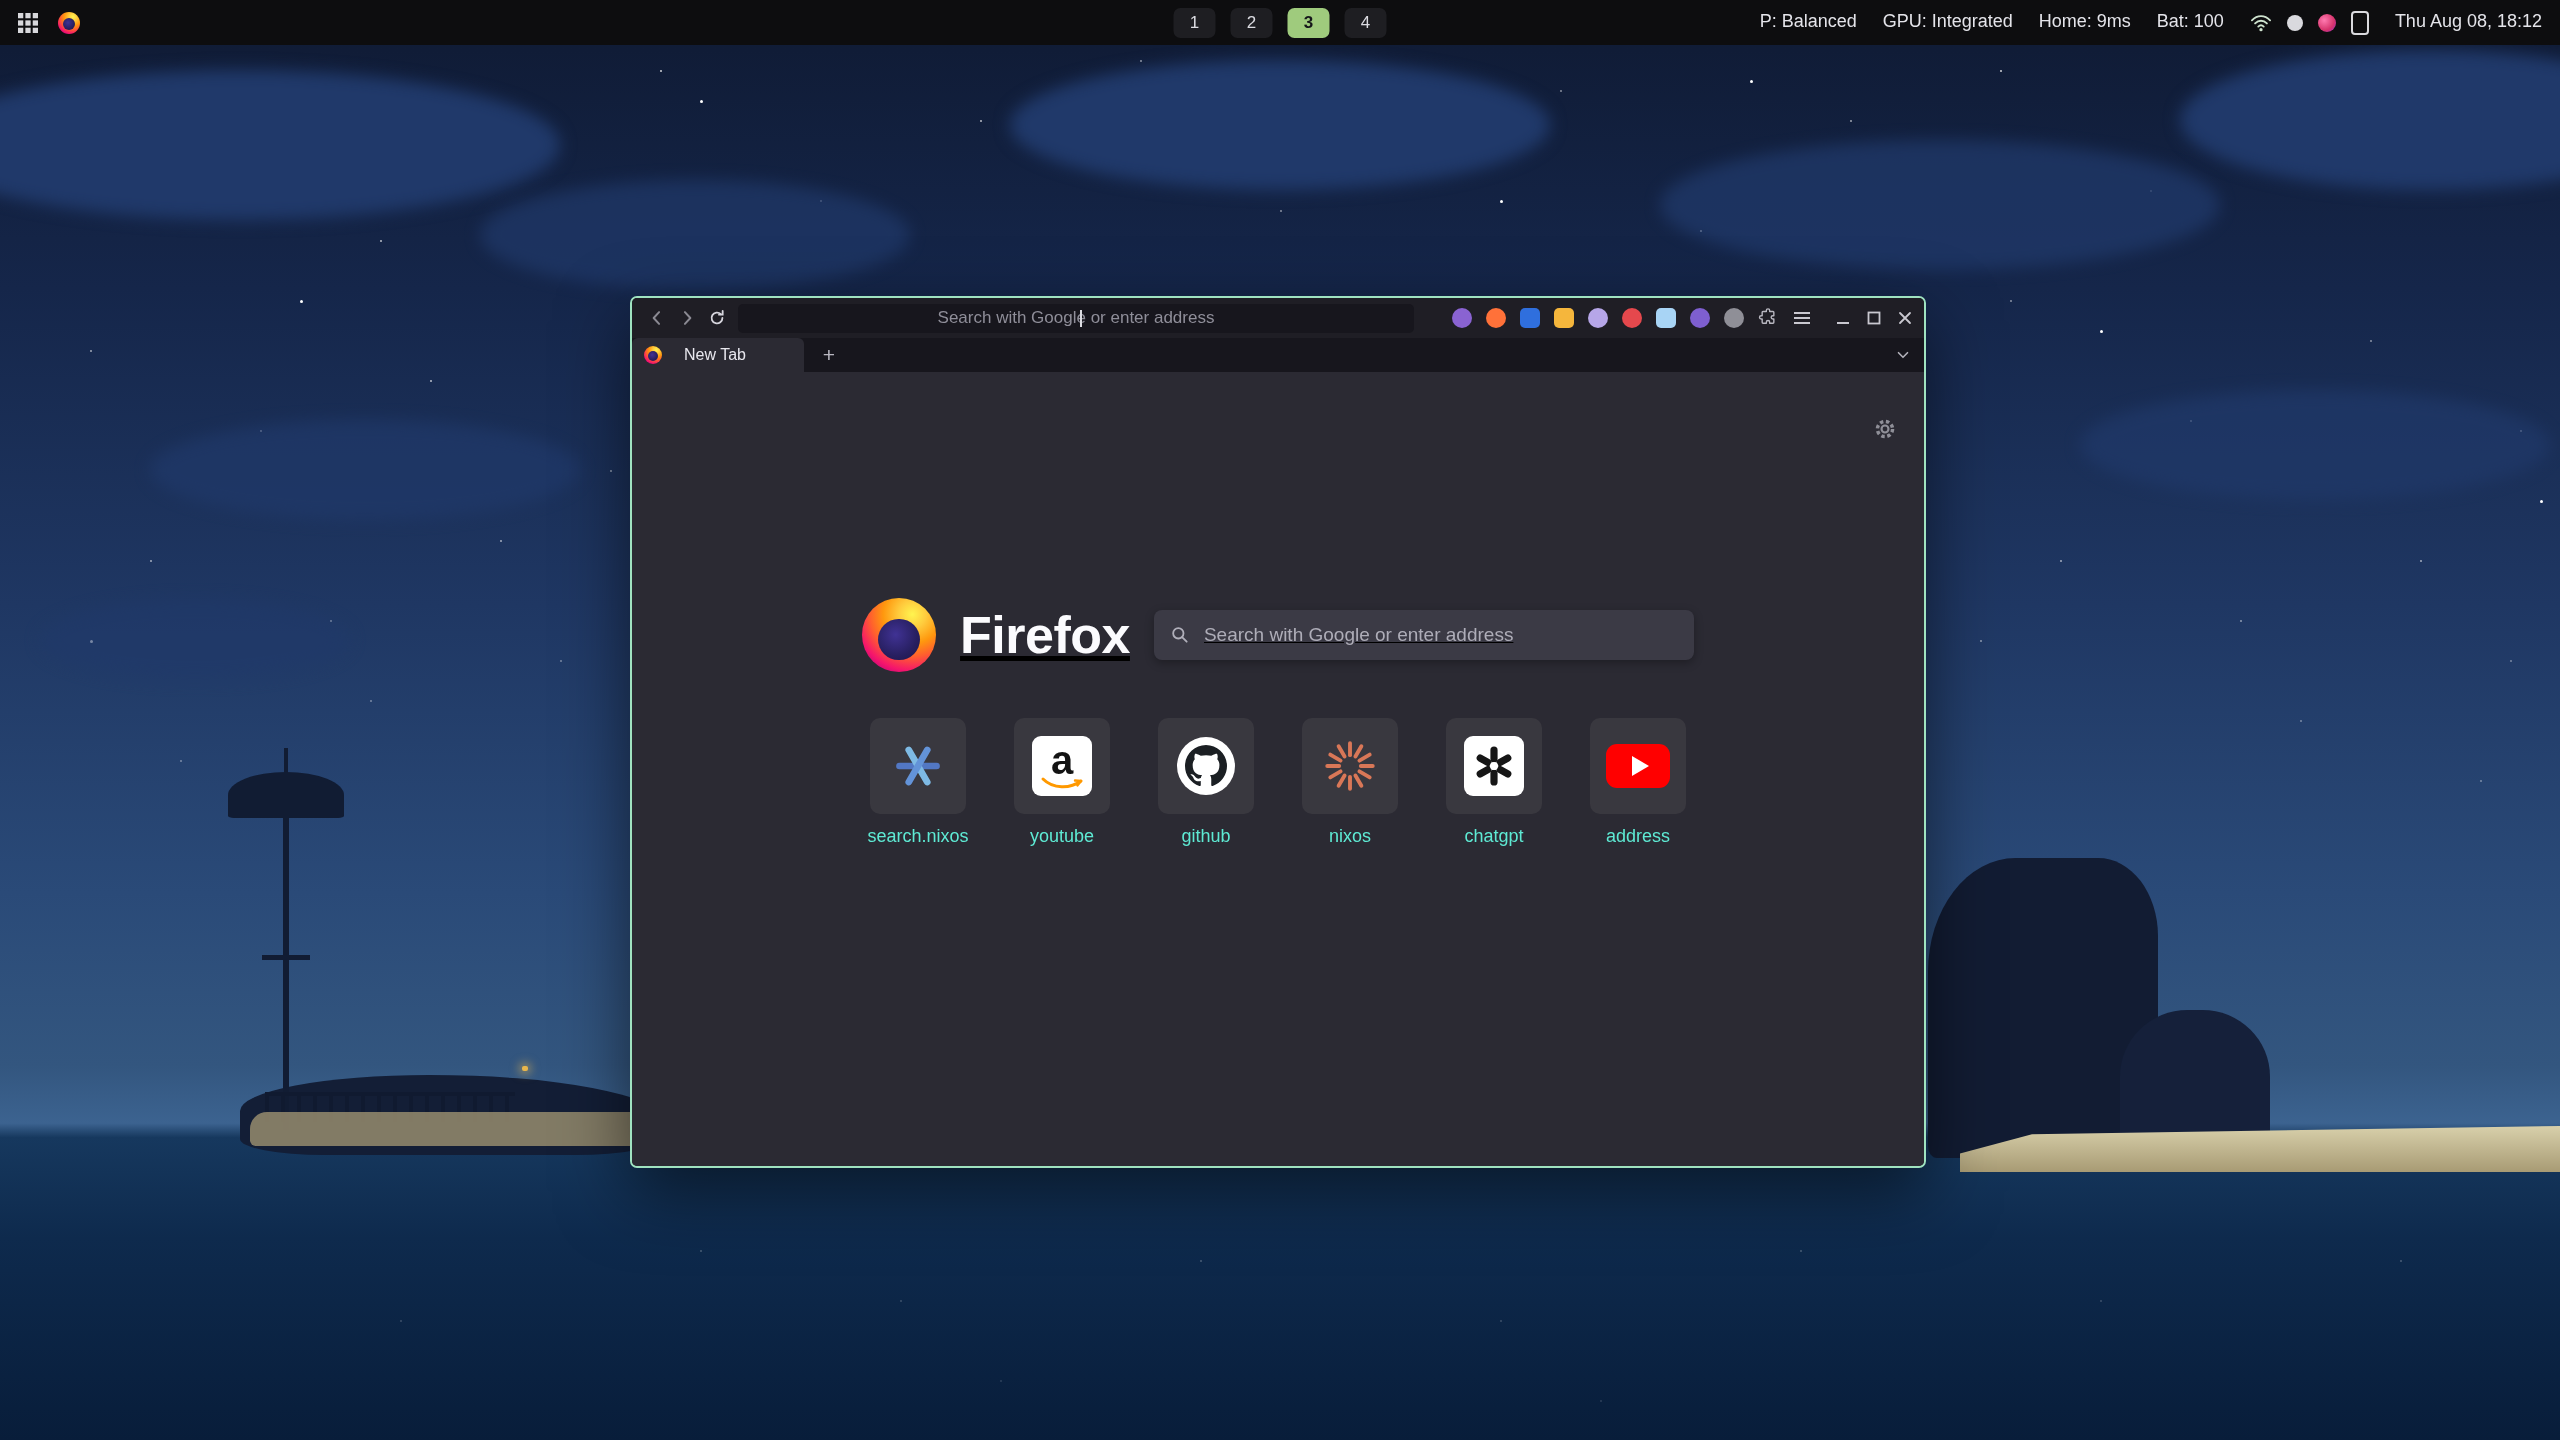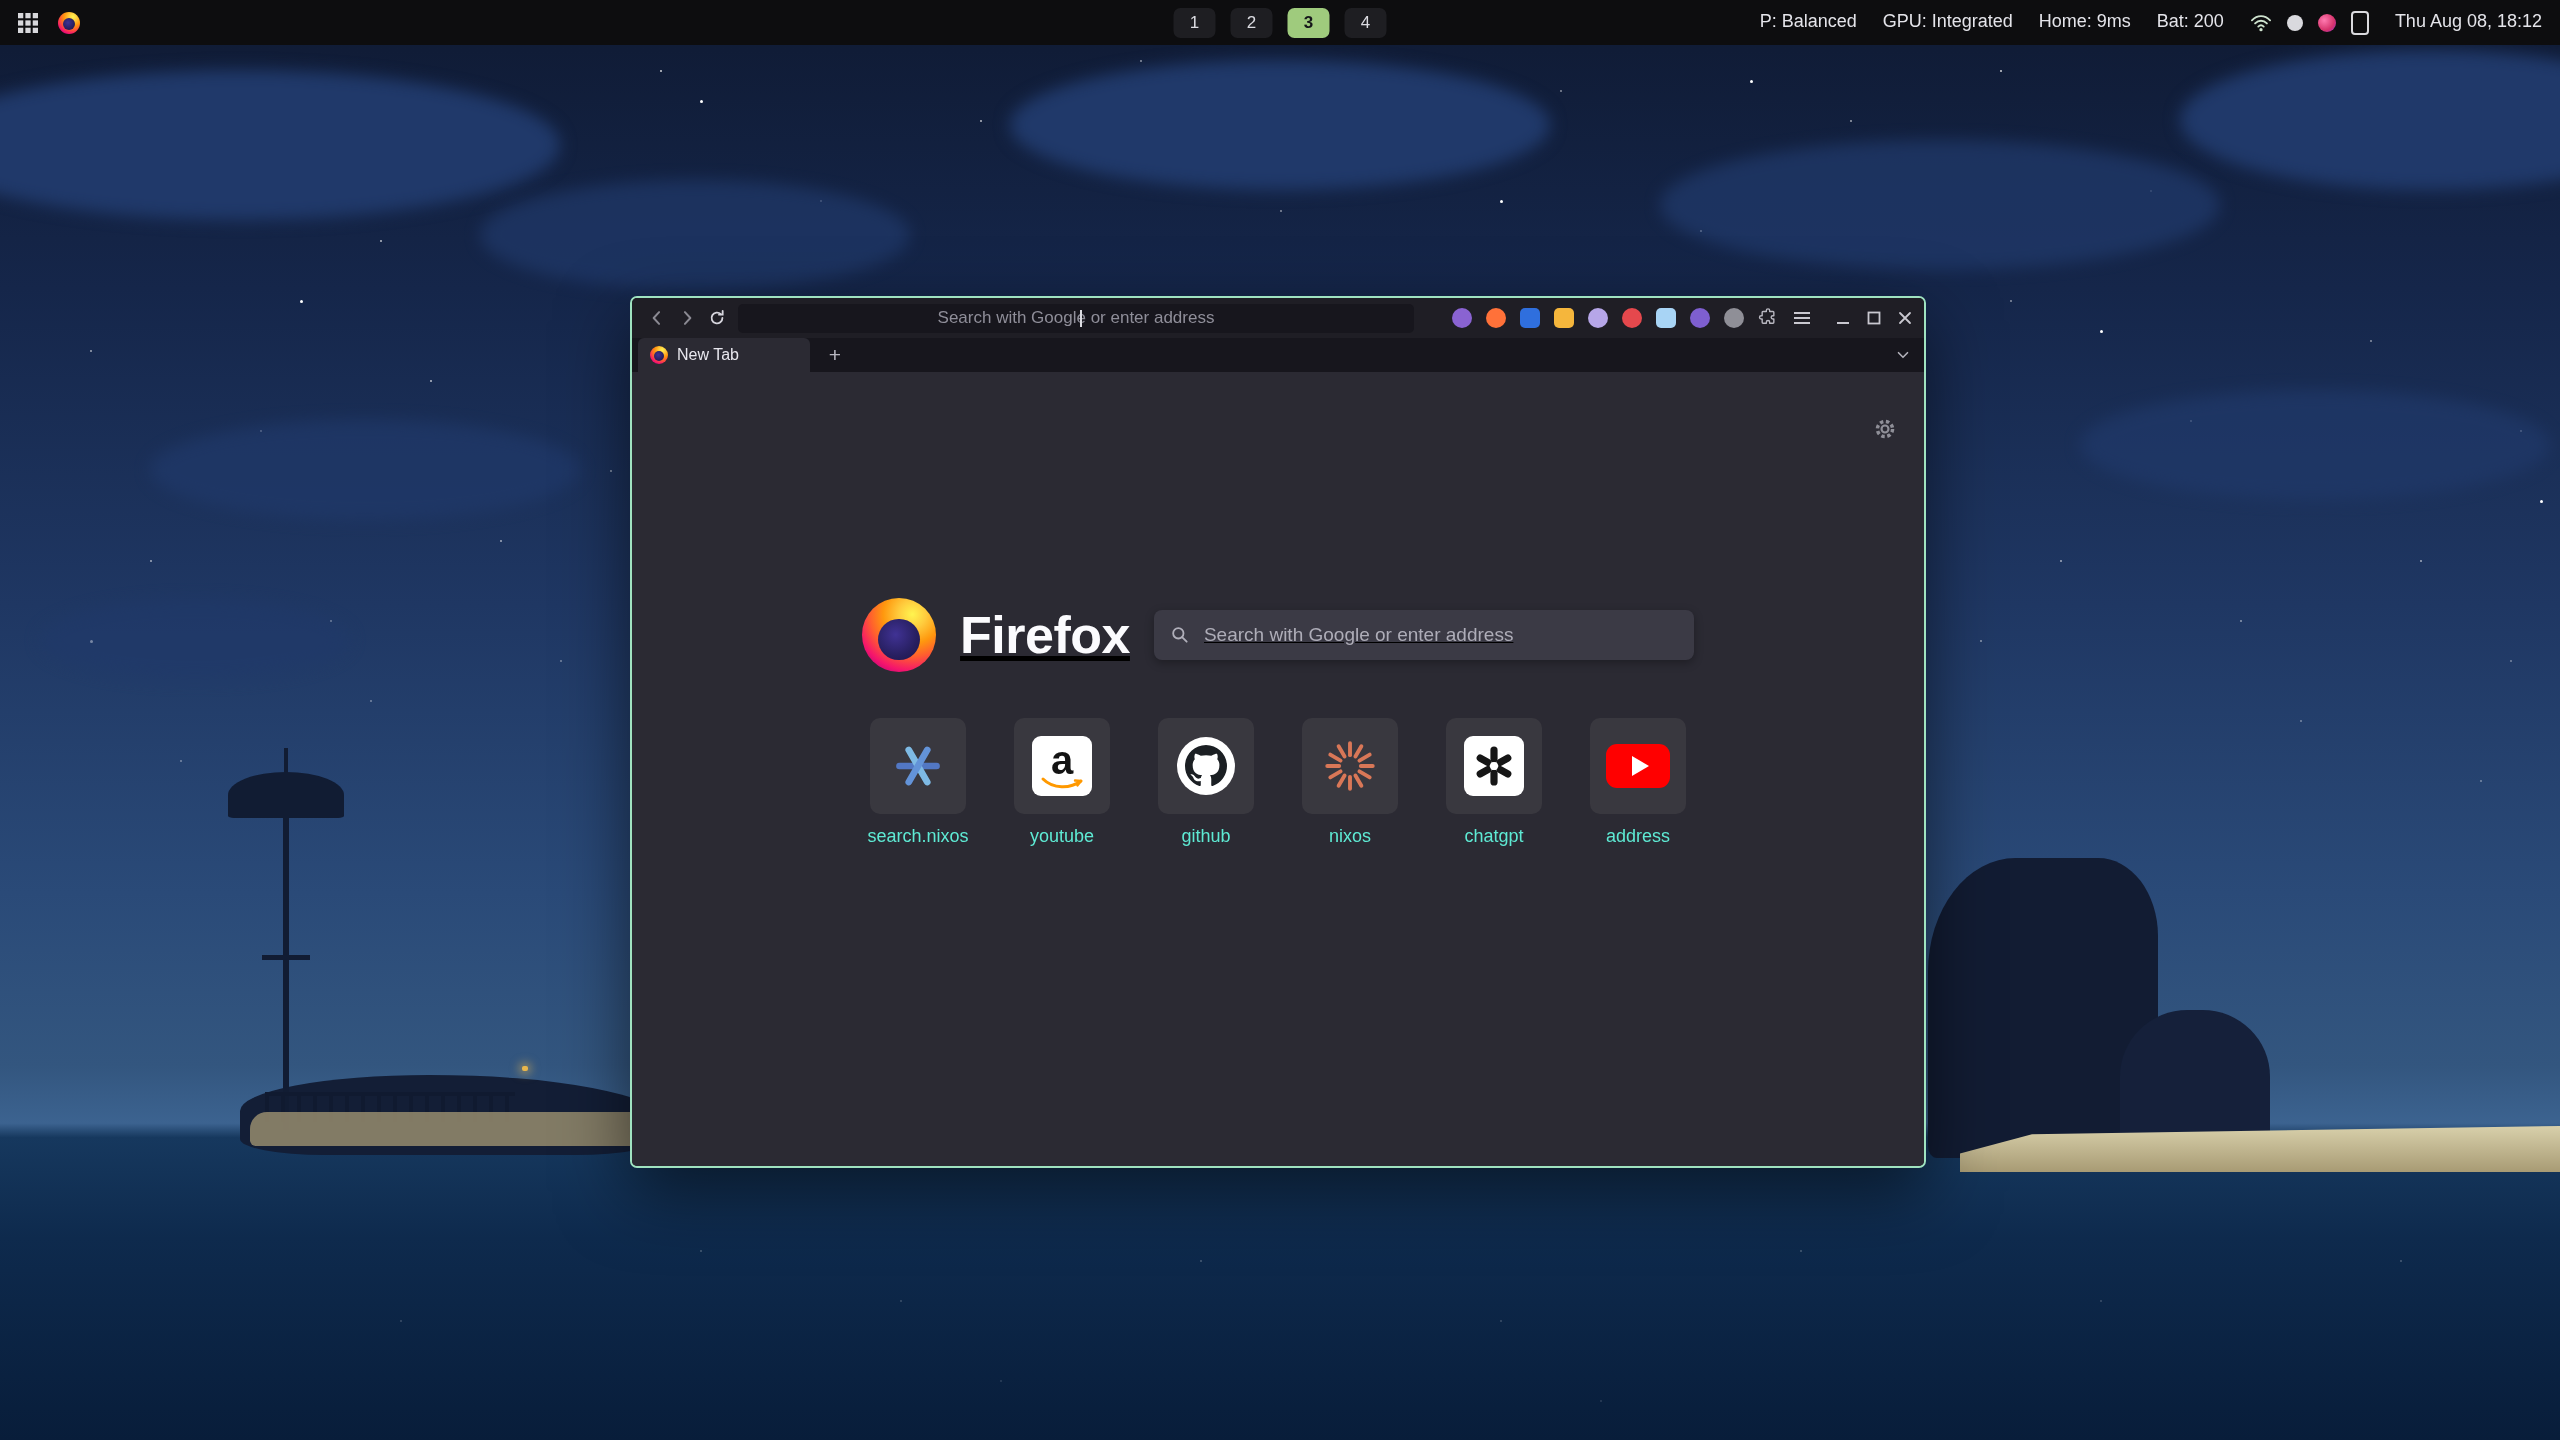--- a/index.html
+++ b/index.html
@@ -90,22 +90,22 @@
   .urlbar input::placeholder{color:#8f8e99;}
   .caret{position:absolute;left:50.6%;top:6px;width:2px;height:17px;background:#dcdce2;}
   .toolbar-right{margin-left:auto;display:flex;align-items:center;gap:14px;}
   .ext{width:20px;height:20px;flex:0 0 20px;}
   .ext.circle{border-radius:50%;}
   .ext.square{border-radius:5px;}
   .tool-icn{display:flex;align-items:center;justify-content:center;}
   .winctl{display:flex;align-items:center;gap:13px;margin-left:8px;}
 
   .tabbar{height:34px;flex:0 0 34px;background:#17161d;display:flex;align-items:center;position:relative;}
-  .tab{height:34px;margin-left:6px;width:172px;background:#2b2a33;border-radius:6px 6px 0 0;
-    display:flex;align-items:center;gap:9px;padding:0 12px;box-sizing:border-box;}
+  .tab{height:34px;margin-left:0;width:172px;background:#2b2a33;border-radius:6px 6px 0 0;
+    display:flex;align-items:center;gap:22px;padding:0 12px;box-sizing:border-box;}
   .tab-title{font-size:16px;color:#e8e7ee;white-space:nowrap;}
   .newtab-btn{margin-left:12px;width:26px;height:26px;border-radius:5px;display:flex;align-items:center;
     justify-content:center;color:#b9b8c1;font-size:21px;}
   .tab-chevron{position:absolute;right:12px;top:8px;}
 
   .content{flex:1;position:relative;background:#2b2a33;}
   .gear-btn{position:absolute;top:44px;right:26px;width:26px;height:26px;}
   .hero{position:absolute;top:226px;left:0;right:0;display:flex;align-items:center;justify-content:center;gap:24px;text-decoration:underline;}
   .wordmark{font-size:52px;font-weight:600;color:#fbfbfe;letter-spacing:-.5px;}
   .searchbox{width:540px;height:50px;background:#3b3a45;border-radius:8px;display:flex;align-items:center;
@@ -185,21 +185,21 @@
     <div class="sb-center">
       <span class="ws">1</span>
       <span class="ws">2</span>
       <span class="ws active">3</span>
       <span class="ws">4</span>
     </div>
     <div class="sb-right">
       <span class="sb-label">P: Balanced</span>
       <span class="sb-label">GPU: Integrated</span>
       <span class="sb-label">Home: 9ms</span>
-      <span class="sb-label">Bat: 200</span>
+      <span class="sb-label">Bat: 100</span>
       <span class="tray">
         <span class="tool-icn">
           <svg width="22" height="20" viewBox="0 0 24 22" fill="none" stroke="#cfe3cf" stroke-width="2" stroke-linecap="round">
             <path d="M2 8 C8 2,16 2,22 8"></path>
               <path d="M5.5 11.5 C9.5 7.5,14.5 7.5,18.5 11.5"></path>
             <path d="M9 15 C11 13,13 13,15 15"></path>
               <circle cx="12" cy="18.3" r="1.8" fill="#cfe3cf" stroke="none"></circle>
           </svg>
         </span>
         <span class="tray-circle"></span>

